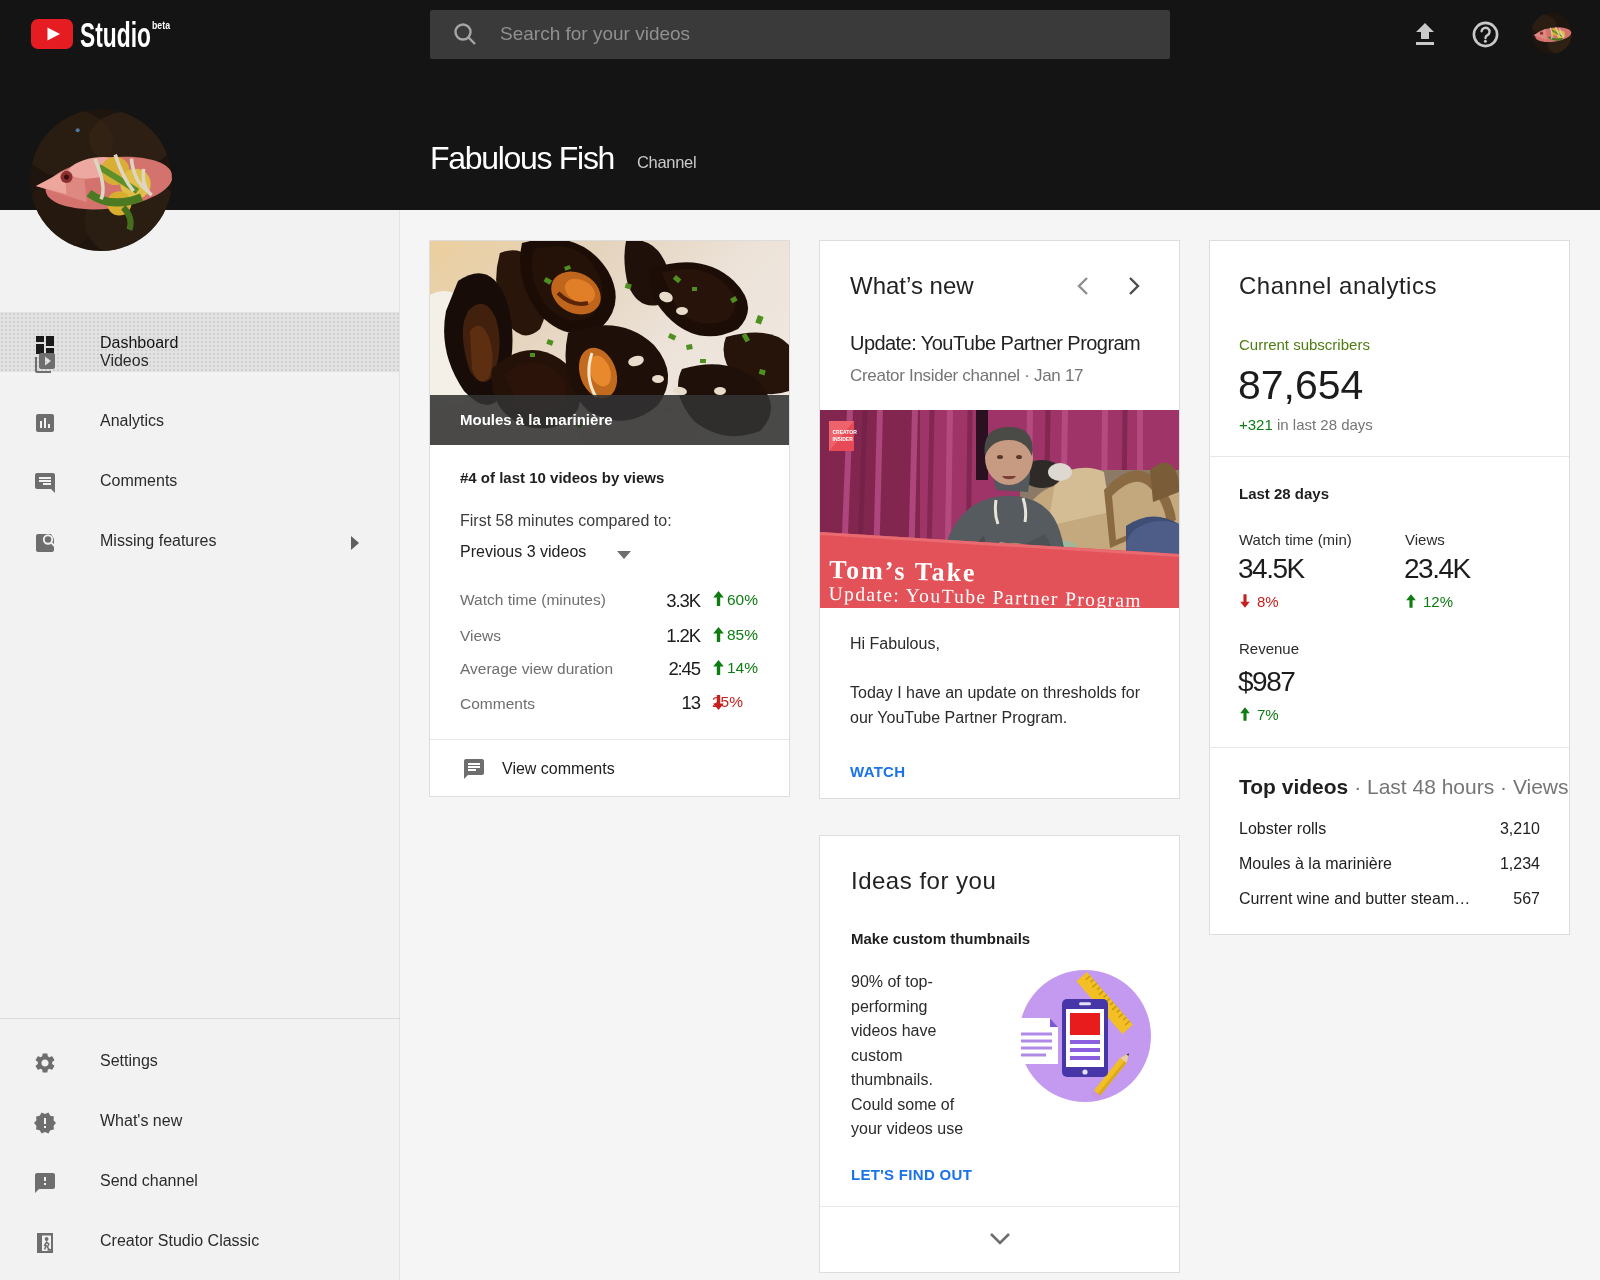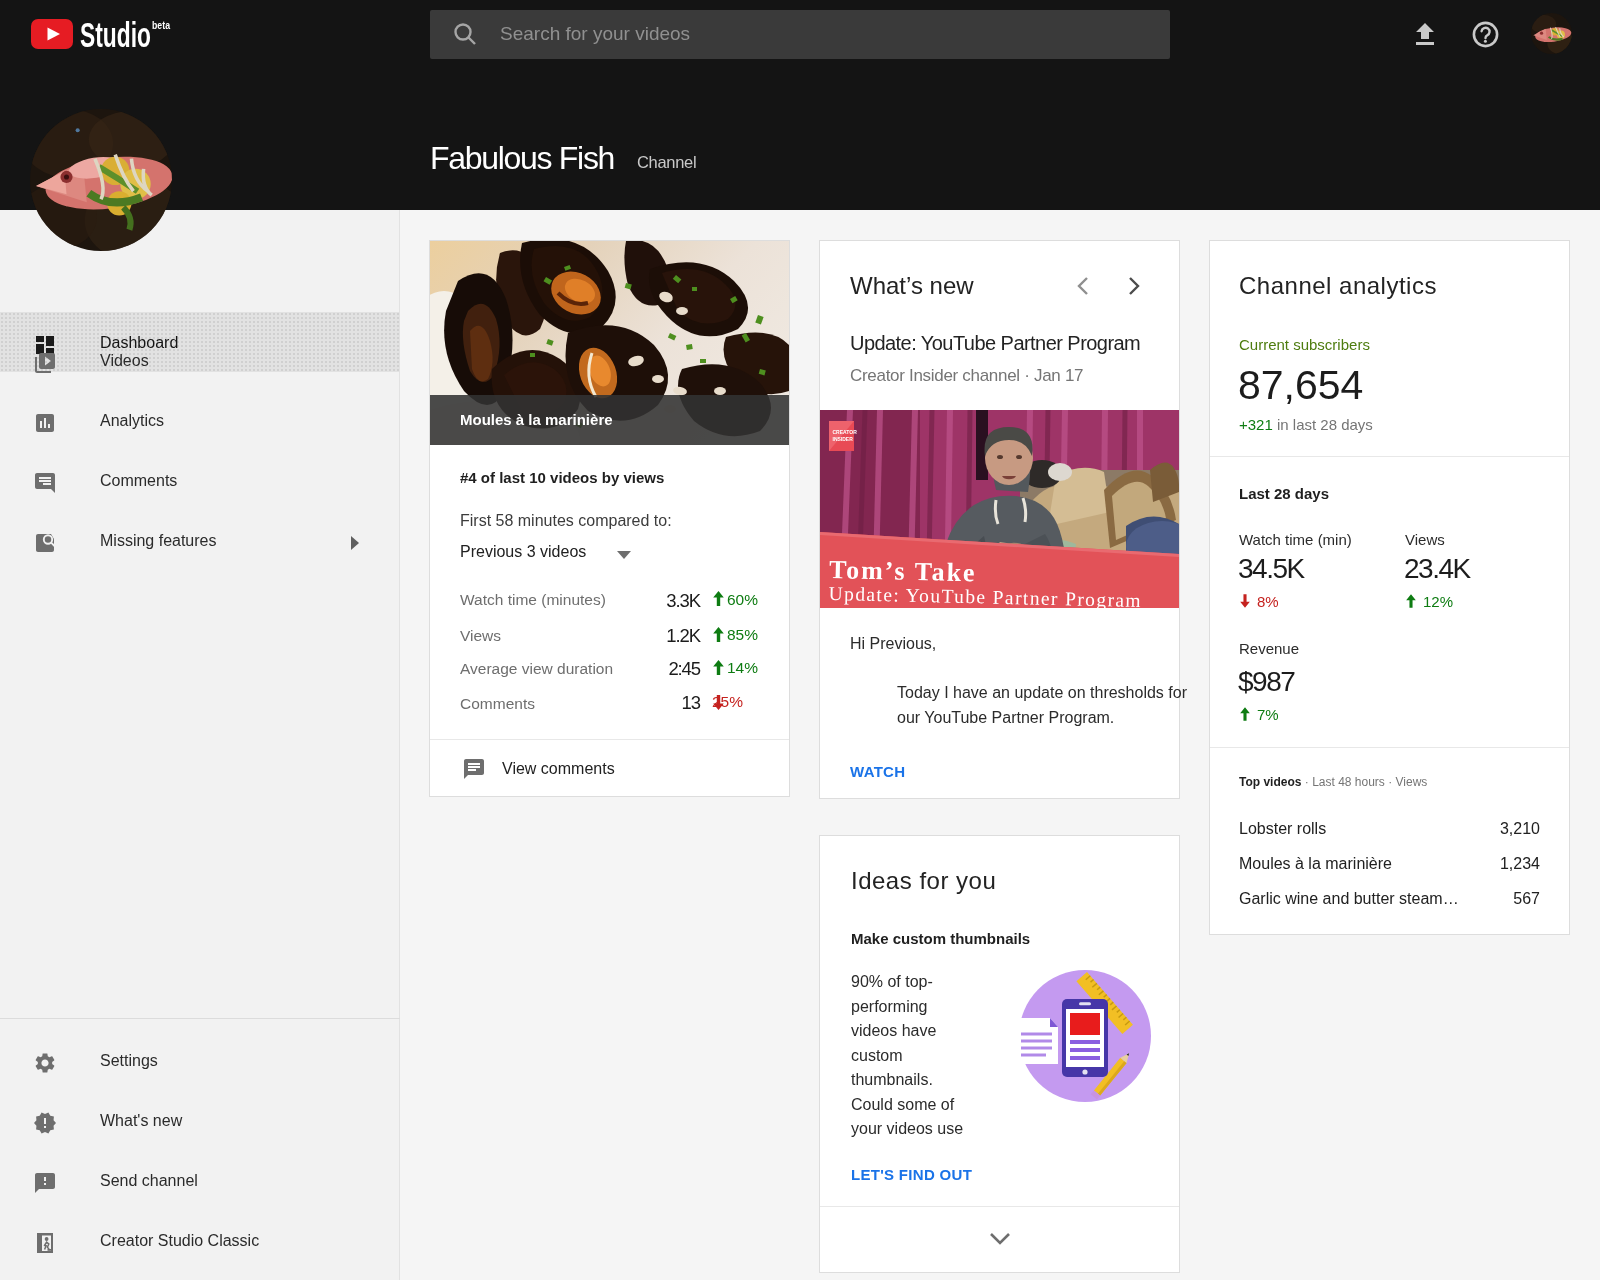--- a/index.html
+++ b/index.html
@@ -349,22 +349,22 @@
     <text x="9" y="190" font-size="19.5" fill="#fff" font-family="Liberation Serif" letter-spacing="1.4">Update: YouTube Partner Program</text>
   </g>
 
   <g transform="translate(9,11)">
     <rect width="25" height="30" fill="#e84a55"></rect>
     <path d="M0 0 L25 0 L0 30 Z" fill="#ee626c"></path>
     <text x="3.5" y="13" font-size="5" font-weight="bold" fill="#fff" font-family="Liberation Sans">CREATOR</text>
     <text x="3.5" y="20" font-size="5" font-weight="bold" fill="#fff" font-family="Liberation Sans">INSIDER</text>
   </g>
 </svg>
-<div class="abs" style="left:850px; top:635px; font-size:16px; color:#2b2b2b;">Hi Previous,</div>
-<div class="abs" style="left:850px; top:680px; width:310px; font-size:16px; color:#2b2b2b; line-height:25px;margin-left:47px;">Today I have an update on thresholds for our YouTube Partner Program.</div>
+<div class="abs" style="left:850px; top:635px; font-size:16px; color:#2b2b2b;">Hi Fabulous,</div>
+<div class="abs" style="left:850px; top:680px; width:310px; font-size:16px; color:#2b2b2b; line-height:25px;">Today I have an update on thresholds for our YouTube Partner Program.</div>
 <div class="abs" style="left:850px; top:763px; font-size:15px; font-weight:bold; letter-spacing:0.3px;"><span class="blue">WATCH</span></div>
 
 <div class="card" id="cardC"></div>
 <div class="abs" style="left:851px; top:867px; font-size:24px; letter-spacing:0.5px; color:#232323;">Ideas for you</div>
 <div class="abs" style="left:851px; top:930px; font-size:15px; font-weight:bold; color:#1f1f1f;">Make custom thumbnails</div>
 <div class="abs" style="left:851px; top:970px; width:124px; font-size:16px; color:#2b2b2b; line-height:24.5px;">90% of top-performing videos have custom thumbnails. Could some of your videos use</div>
 <svg class="abs" style="left:1014px; top:966px;" width="140" height="140" viewBox="0 0 140 140">
   <circle cx="71" cy="70" r="66" fill="#c49af0"></circle>
 
   <g transform="translate(2,52) rotate(0)">
@@ -443,19 +443,19 @@
     <path d="M5.5 0 L10.8 6.6 H7.2 V15 H3.8 V6.6 H0.2 Z" fill="#0e7c12"></path>
   </svg>
 <div class="abs" style="left:1423px; top:593px; font-size:15px;"><span class="green">12%</span></div>
 <div class="abs" style="left:1239px; top:640px; font-size:15px; color:#2b2b2b;">Revenue</div>
 <div class="abs" style="left:1238px; top:666px; font-size:28px; letter-spacing:-1.5px; color:#1c1c1c;">$987</div>
 <svg class="abs" style="left:1240px; top:707px;" width="10" height="14" viewBox="0 0 11 15">
     <path d="M5.5 0 L10.8 6.6 H7.2 V15 H3.8 V6.6 H0.2 Z" fill="#0e7c12"></path>
   </svg>
 <div class="abs" style="left:1257px; top:706px; font-size:15px;"><span class="green">7%</span></div>
 <div class="abs" style="left:1210px; top:747px; width:359px; height:1px; background:#e8e8e8;"></div>
-<div class="abs" style="left:1239px; top:775px; font-size:12px;text-align:center;"><span class="b" style="color:#1f1f1f;">Top videos</span> <span class="gray">· Last 48 hours · Views</span></div>
+<div class="abs" style="left:1239px; top:775px; font-size:21px;text-align:center;"><span class="b" style="color:#1f1f1f;">Top videos</span> <span class="gray">· Last 48 hours · Views</span></div>
 <div class="abs" style="left:1239px; top:820px; font-size:16px; color:#212121;">Lobster rolls</div>
 <div class="abs" style="left:1440px; top:820px; width:100px; text-align:right; font-size:16px; color:#212121;">3,210</div>
 <div class="abs" style="left:1239px; top:855px; font-size:16px; color:#212121;">Moules à la marinière</div>
 <div class="abs" style="left:1440px; top:855px; width:100px; text-align:right; font-size:16px; color:#212121;">1,234</div>
-<div class="abs" style="left:1239px; top:890px; font-size:16px; color:#212121;">Garlic wine and butter steam…</div>
+<div class="abs" style="left:1239px; top:890px; font-size:16px; color:#212121;">Current wine and butter steam…</div>
 <div class="abs" style="left:1440px; top:890px; width:100px; text-align:right; font-size:16px; color:#212121;">567</div>
 
 </body></html>

